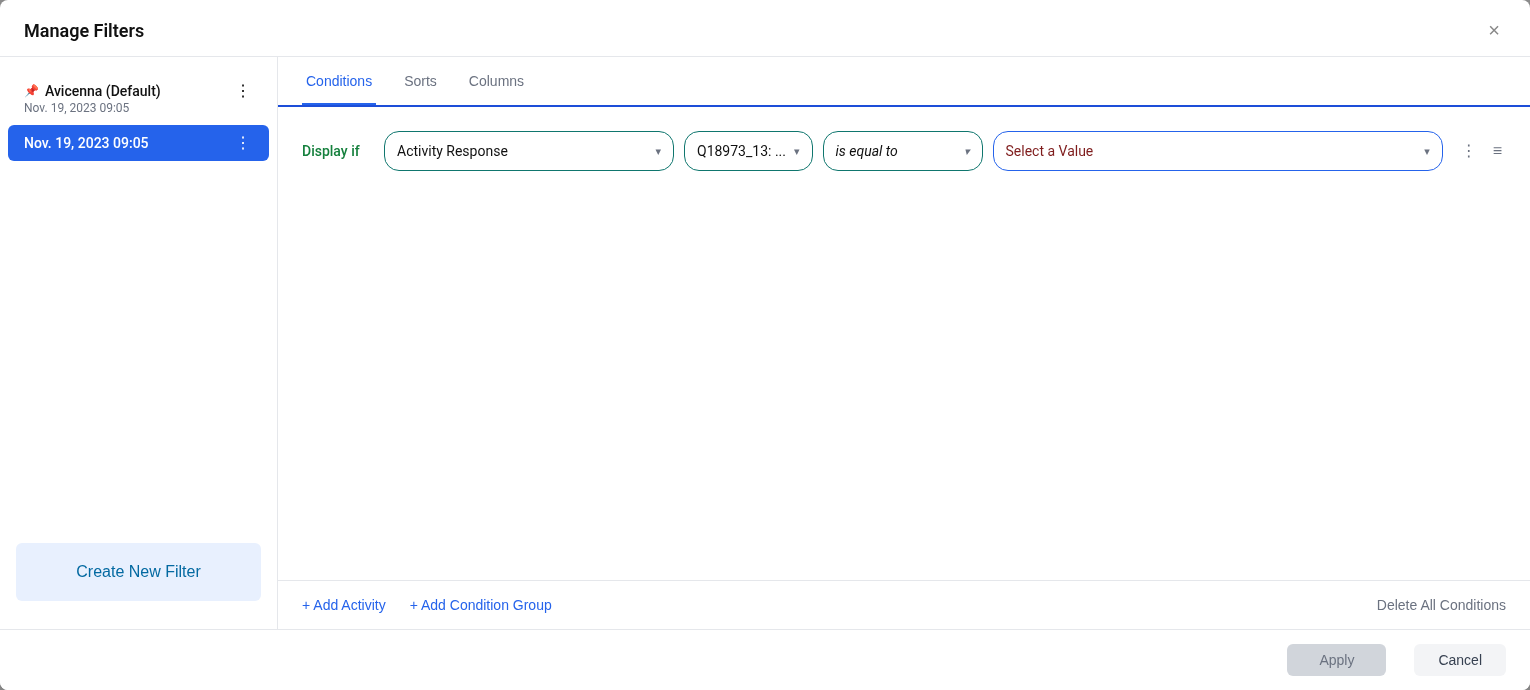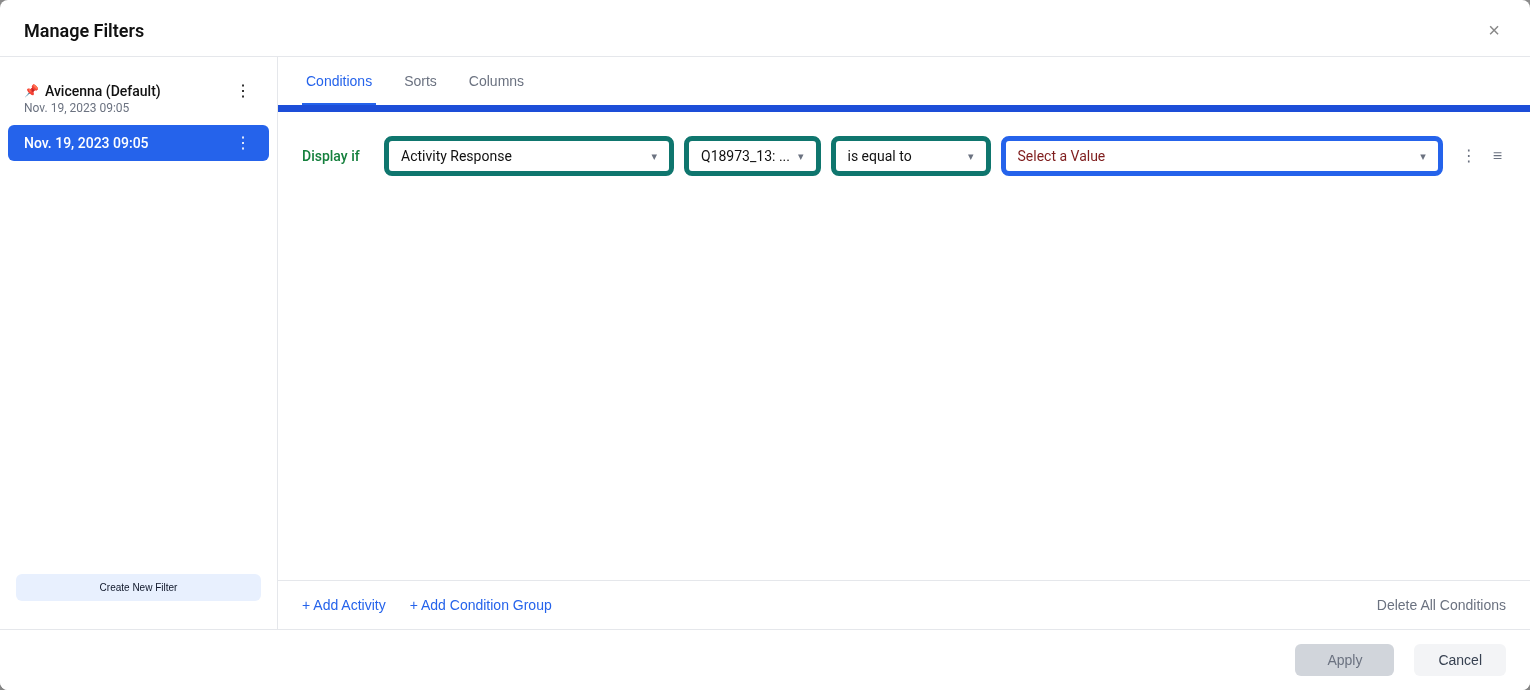--- a/index.html
+++ b/index.html
@@ -111,39 +111,39 @@
       font-size: 16px;
       padding: 0 2px;
       line-height: 1;
     }
     .sidebar-footer {
       margin-top: auto;
       padding: 12px 16px;
     }
     .create-filter-btn {
       width: 100%;
-      padding: 8px 16px;
+      padding: 20px 16px;
       background: #e8f0fe;
-      color: #0f172a;
+      color: #0369a1;
       border: none;
       border-radius: 6px;
       cursor: pointer;
-      font-size: 10px;
+      font-size: 16px;
       font-weight: 500;
       text-align: center;
     }
     .main-content {
       flex: 1;
       display: flex;
       flex-direction: column;
       overflow: hidden;
     }
     .tabs {
       display: flex;
-      border-bottom: 7px solid #1d4ed8;
+      border-bottom: 2px solid #1d4ed8;
       padding: 0 24px;
       gap: 24px;
     }
     .tab {
       padding: 16px 4px 14px 4px;
       cursor: pointer;
       font-size: 14px;
       color: #6b7280;
       border-bottom: 2px solid transparent;
       background: none;
@@ -167,41 +167,42 @@
       gap: 10px;
       margin-bottom: 16px;
     }
     .display-if-label {
       font-size: 14px;
       color: #15803d;
       font-weight: 500;
       min-width: 72px;
     }
     .select-dropdown {
-      border: 5px solid #0f766e;
-      border-radius: 8px;
+      border: 1px solid #0f766e;
+      border-radius: 15px;
       padding: 8px 12px;
       font-size: 14px;
       color: #111;
       background: #fff;
       cursor: pointer;
       display: flex;
       align-items: center;
       justify-content: space-between;
       gap: 8px;
       height: 40px;
     }
     .select-dropdown.field {
       min-width: 290px;
     }
     .select-dropdown.subfield {
       min-width: 120px;
     }
     .select-dropdown.operator {
       min-width: 160px;
+      font-style: italic;
     }
     .select-dropdown.value {
       min-width: 360px;
       border-color: #2563eb;
       flex: 1;
     }
     .chevron-down {
       font-size: 11px;
       color: #6b7280;
     }
@@ -244,21 +245,21 @@
       border: none;
       color: #6b7280;
       cursor: pointer;
       font-size: 14px;
       padding-left: 48px;
     }
     .modal-footer {
       display: flex;
       align-items: center;
       justify-content: flex-end;
-      gap: 20px;
+      gap: 28px;
       padding: 14px 24px;
       border-top: 1px solid #e5e7eb;
       background: #fff;
     }
     .cancel-btn {
       padding: 8px 24px;
       background: #f3f4f6;
       border: none;
       border-radius: 6px;
       cursor: pointer;

